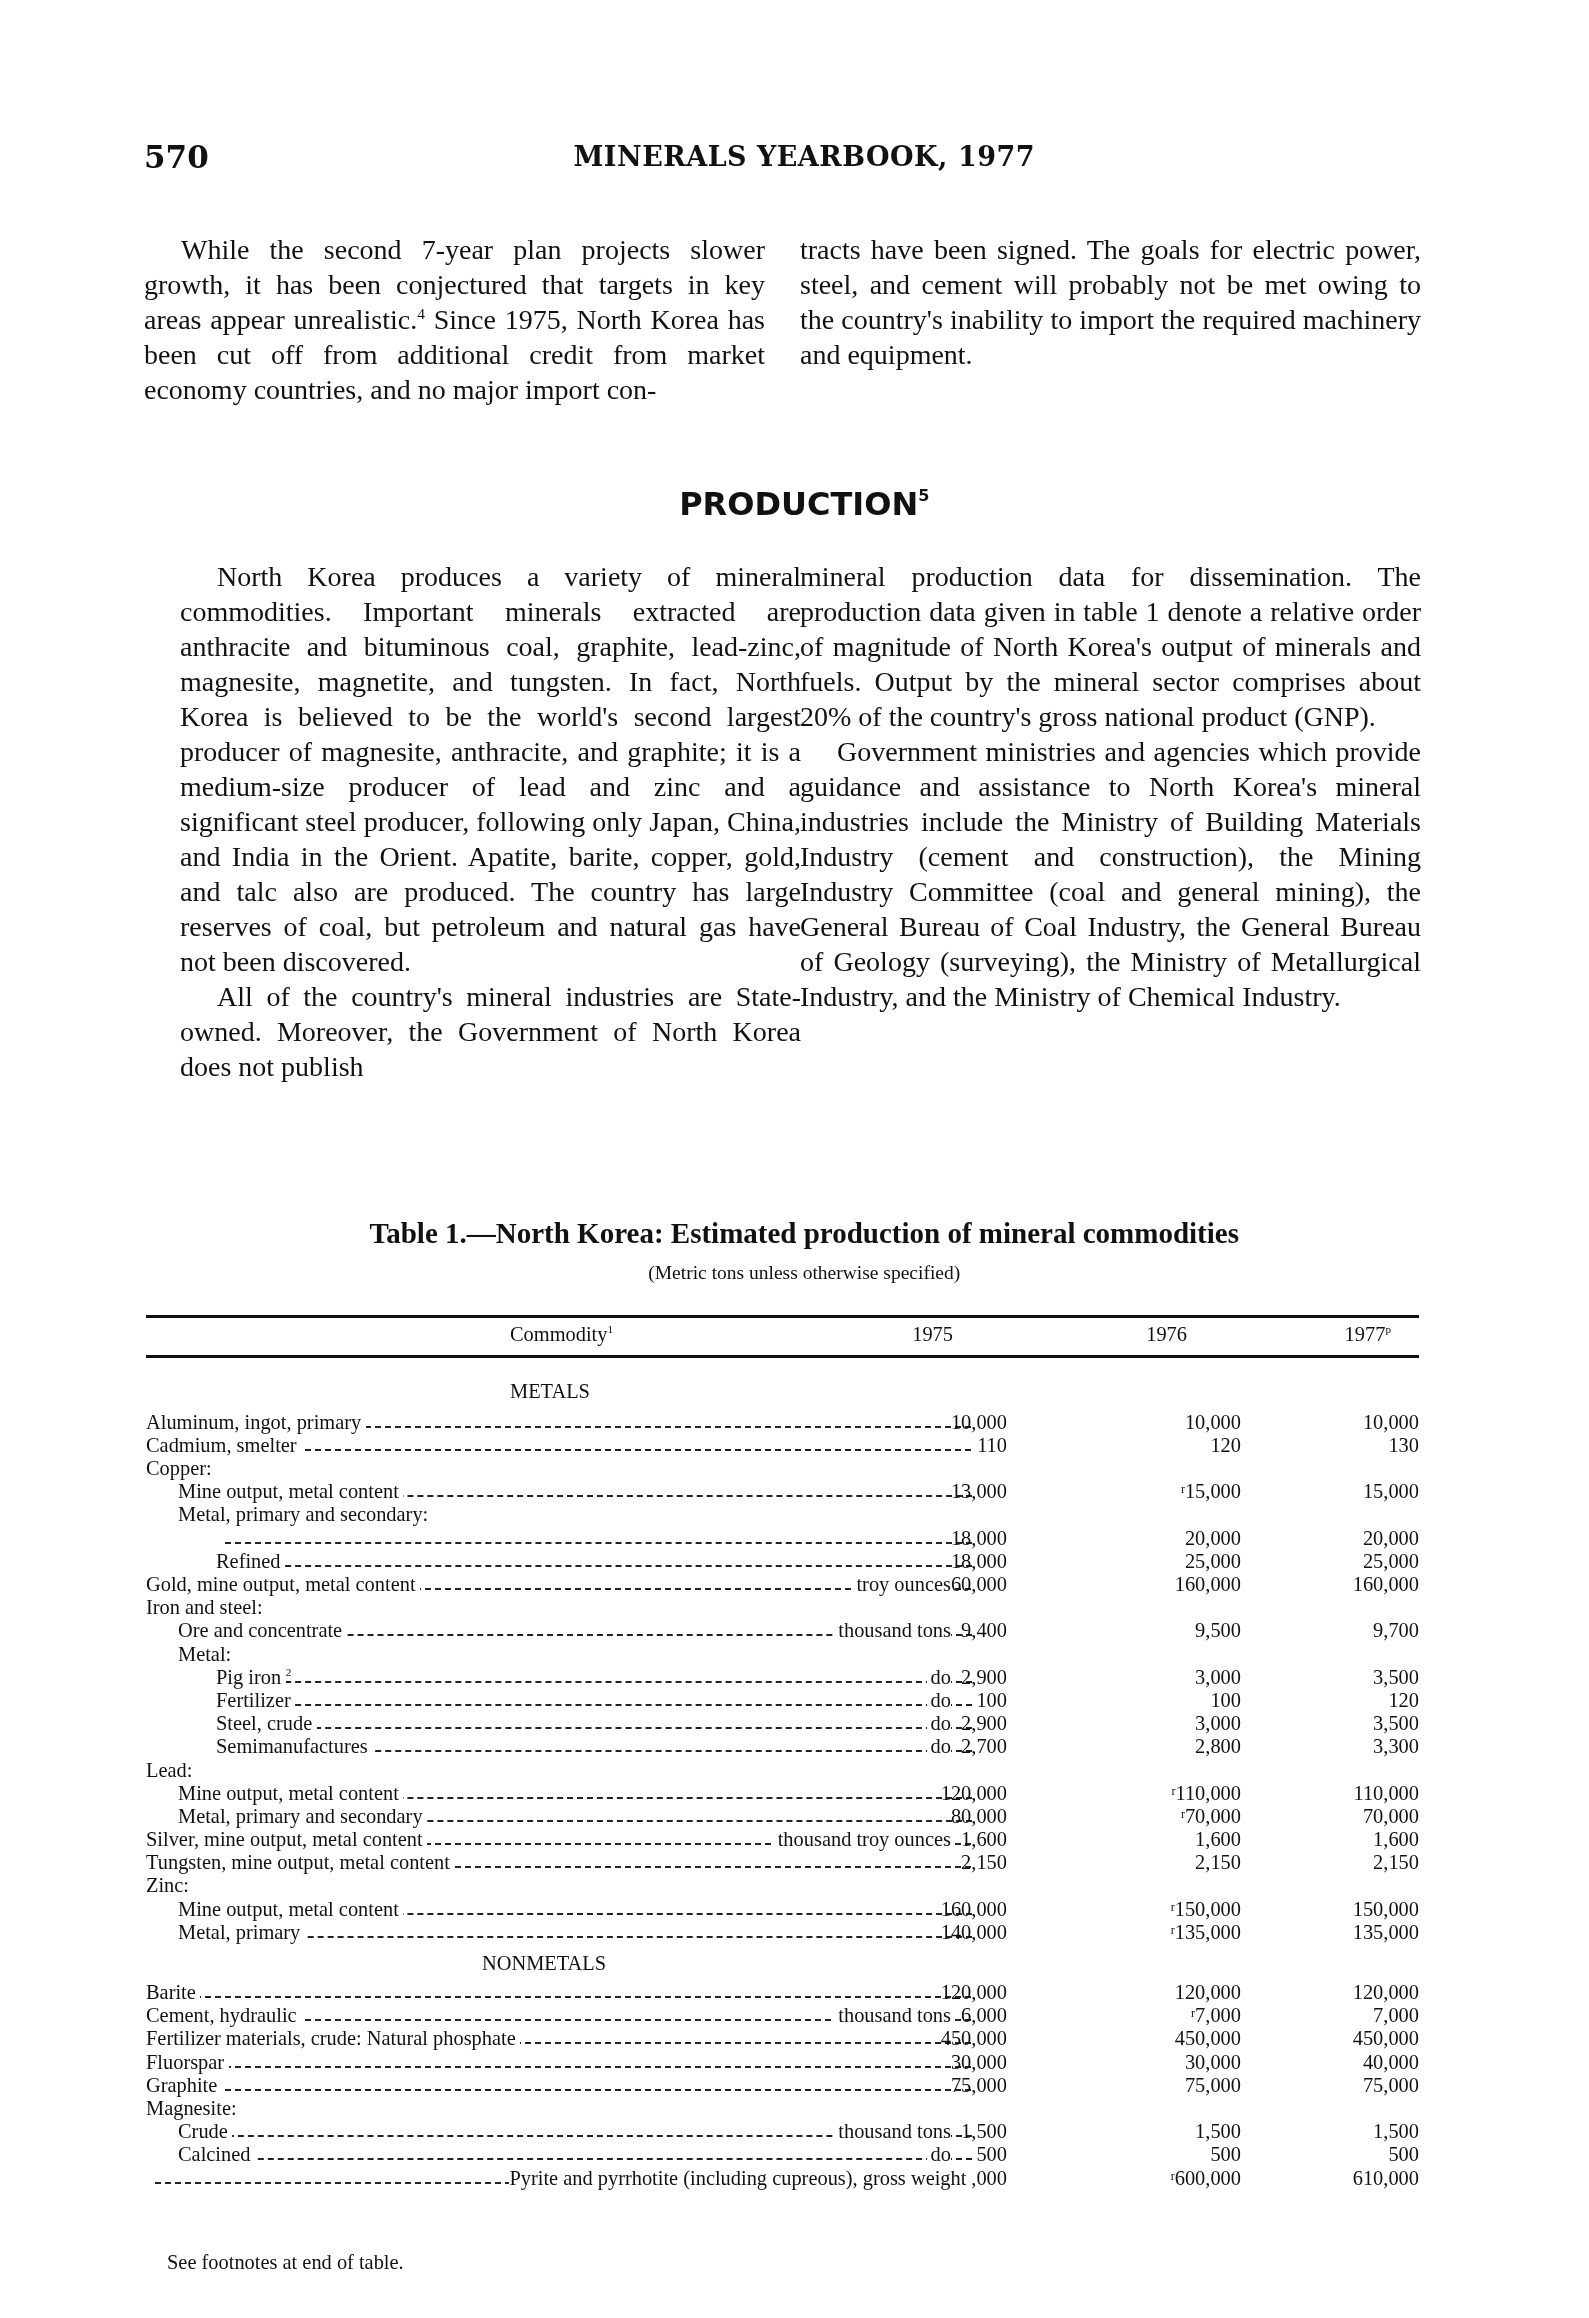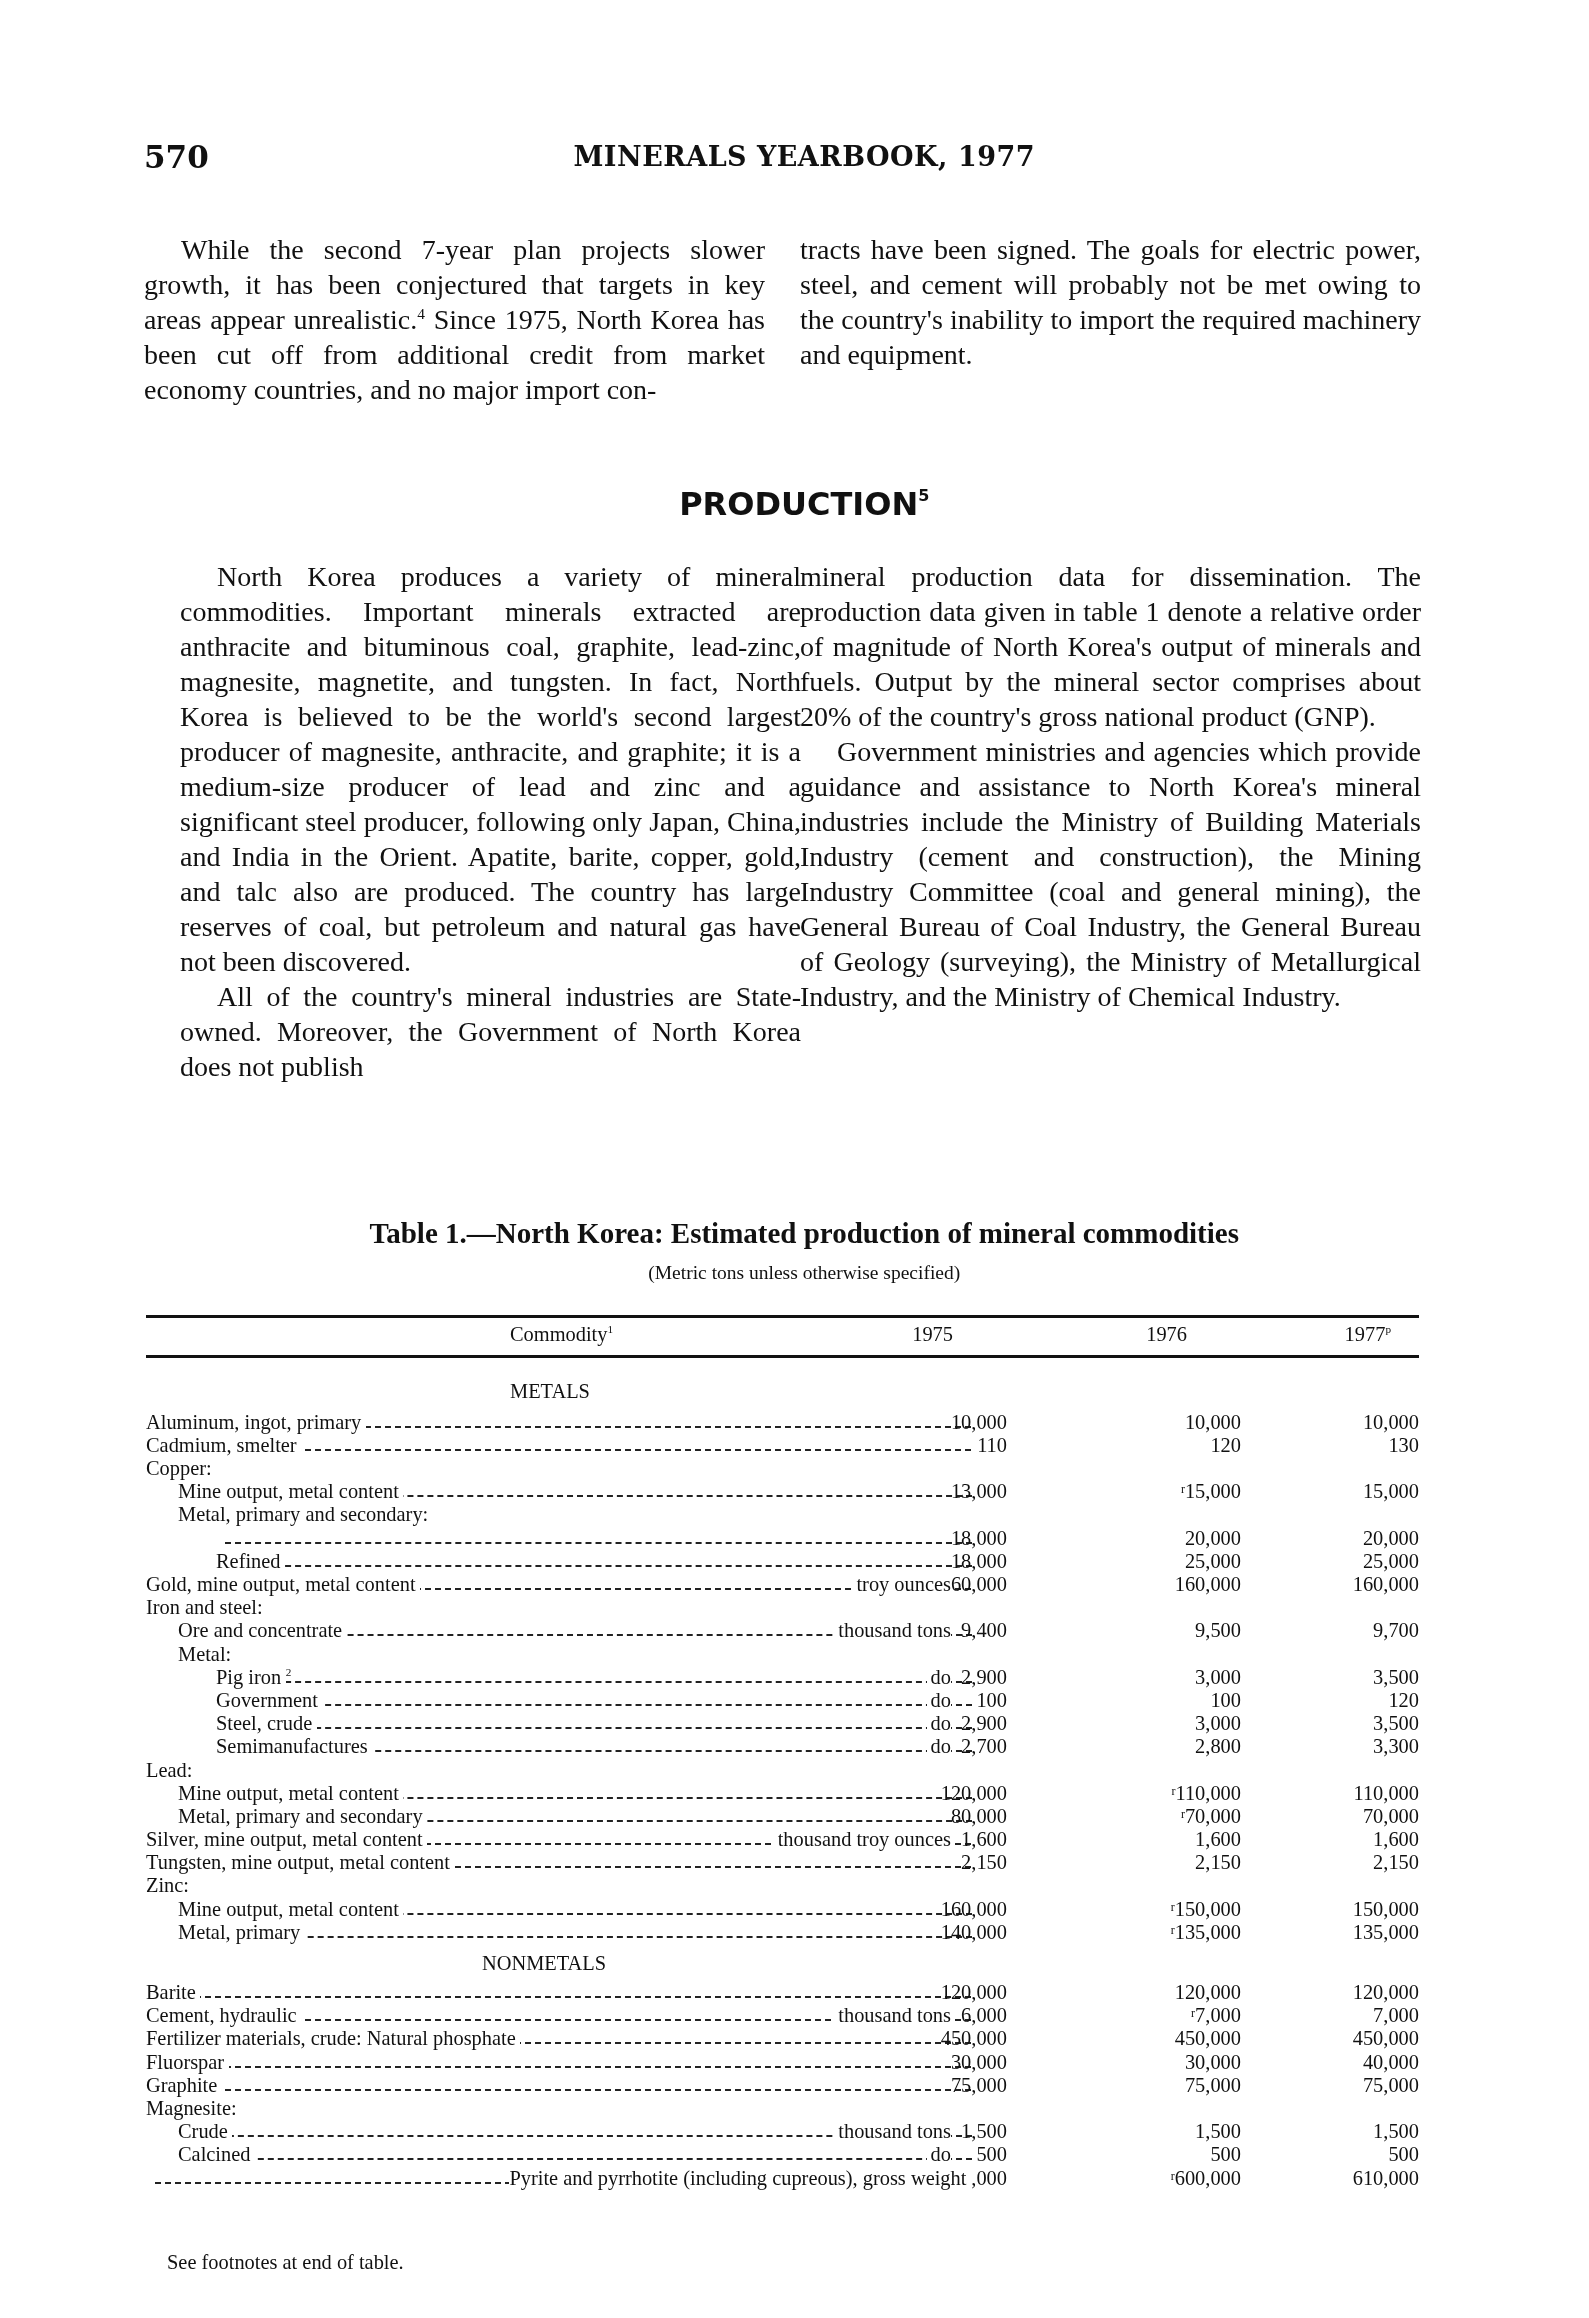--- a/index.html
+++ b/index.html
@@ -141,21 +141,21 @@
     </div>
     <div class="row" style="top: 1665px;">
       <div class="label" style="left: 70px; width: 756px;"><span class="txt">Pig iron</span><sup style="background: rgb(255, 255, 255); position: relative; z-index: 1;">2</sup></div>
       <div class="leader" style="left: 79px; width: 747px;"></div>
       <span class="unit" style="right: 468px; padding-left: 3.7px;">do</span>
       <div class="val v1"><span>2,900</span></div>
       <div class="val v2"><span>3,000</span></div>
       <div class="val v3"><span>3,500</span></div>
     </div>
     <div class="row" style="top: 1688px;">
-      <div class="label" style="left: 70px; width: 756px;"><span class="txt">Government</span></div>
+      <div class="label" style="left: 70px; width: 756px;"><span class="txt">Fertilizer</span></div>
       <div class="leader" style="left: 79px; width: 747px;"></div>
       <span class="unit" style="right: 468px; padding-left: 3.7px;">do</span>
       <div class="val v1"><span>100</span></div>
       <div class="val v2"><span>100</span></div>
       <div class="val v3"><span>120</span></div>
     </div>
     <div class="row" style="top: 1711px;">
       <div class="label" style="left: 70px; width: 756px;"><span class="txt">Steel, crude</span></div>
       <div class="leader" style="left: 79px; width: 747px;"></div>
       <span class="unit" style="right: 468px; padding-left: 3.7px;">do</span>

